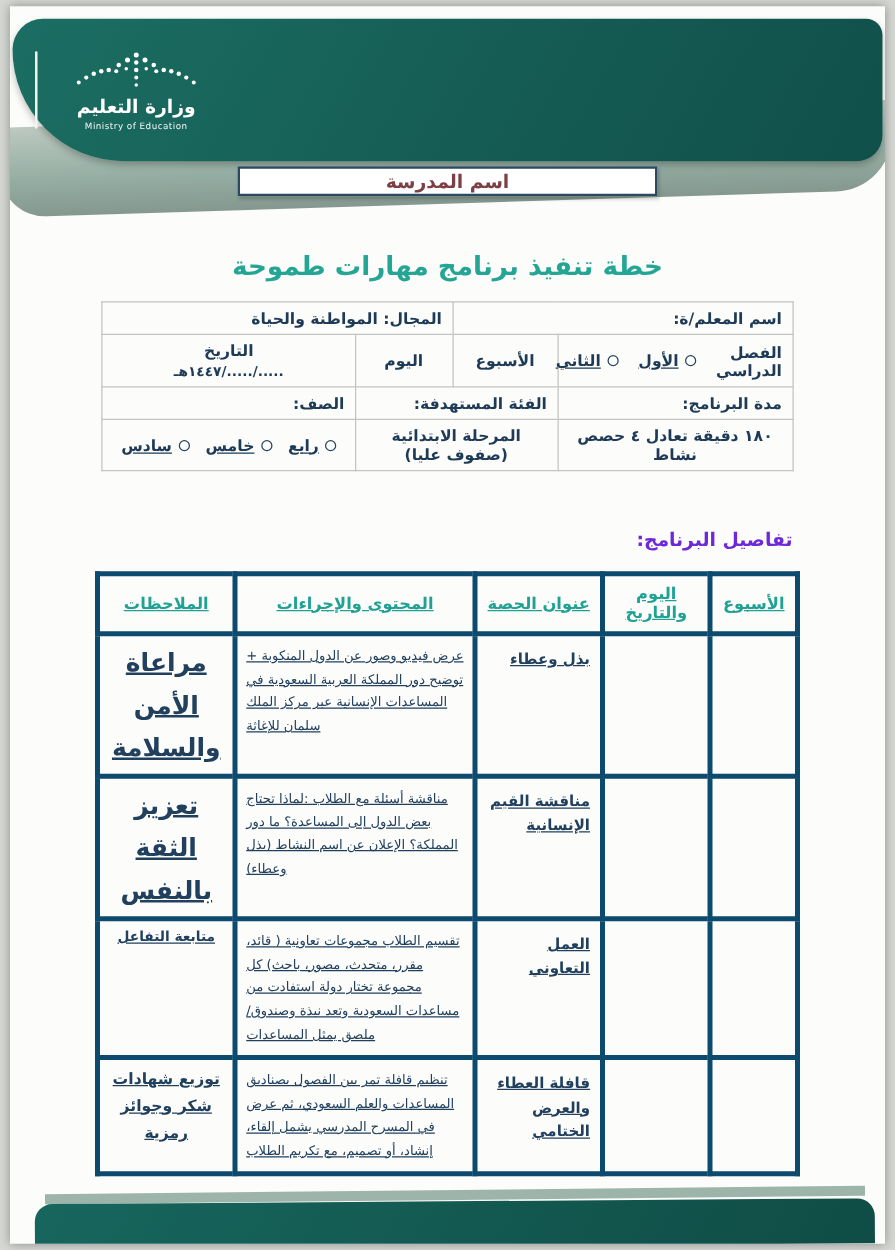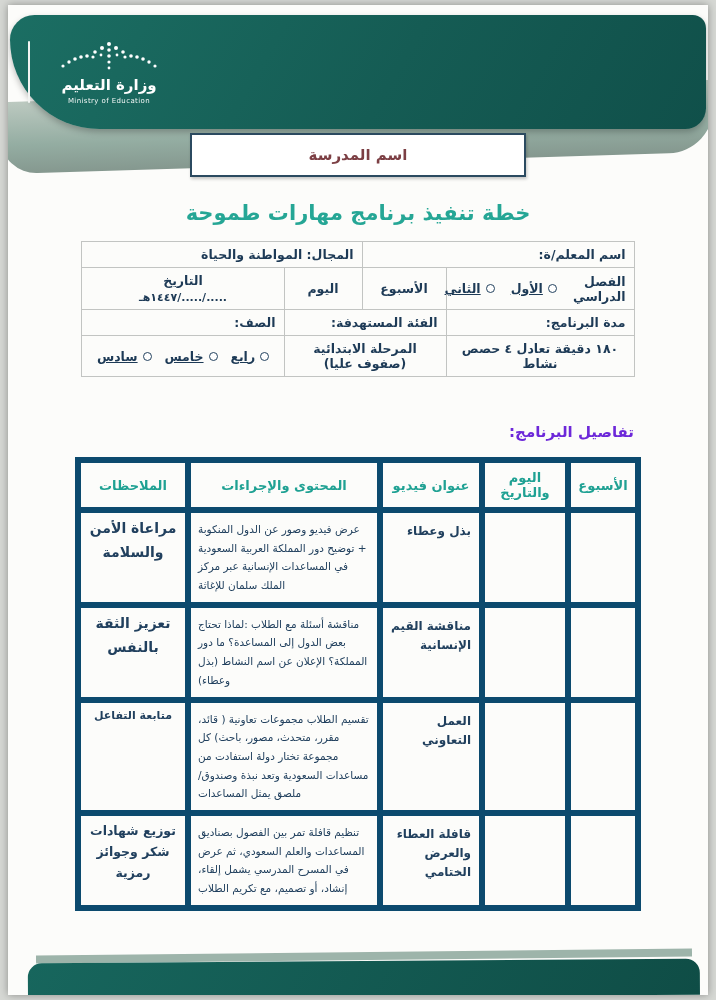--- a/index.html
+++ b/index.html
@@ -44,21 +44,21 @@
   }
   .org-box .l1, .org-box .l2 { color:#1c3a57; font-weight:bold; font-size:15px; }
   .org-box .l2 { margin-top:5px; }
   .vsep { width:2px; height:62px; background:#f2f4f2; margin:0 14px 0 18px; border-radius:2px; }
   .logo { display:flex; flex-direction:column; align-items:center; color:#fff; width:130px; }
   .logo svg { display:block; }
   .m-name { font-size:15px; font-weight:bold; margin-top:2px; letter-spacing:1px; }
   .m-sub { font-size:7px; margin-top:3px; letter-spacing:.4px; opacity:.95; }
   .school-box {
     position:absolute; top:128px; left:182px;
-    width:336px; height:44px;
+    width:336px; height:24px;
     background:#ffffff;
     border:2px solid #2b4a60;
     display:flex; align-items:center; justify-content:center;
     z-index:5;
     box-shadow:1px 2px 3px rgba(0,0,0,.22);
   }
   .school-box span { color:#7c3f44; font-weight:bold; font-size:15px; }
   
   .page-title {
     text-align:center;
@@ -98,30 +98,30 @@
     direction:rtl; text-align:right;
     margin:46px 74px 0 0;
     color:#6d28d9; font-weight:bold; font-size:15px;
   }
   .details-table {
     width:560px; margin:16px auto 0;
     border-collapse:collapse;
     direction:rtl;
     table-layout:fixed;
   }
-  .details-table th, .details-table td { border:6px solid #0c4a6e; }
+  .details-table th, .details-table td { border:4px solid #0c4a6e;text-decoration:underline; }
   .details-table th {
     color:#1fa193; font-weight:bold; font-size:13px;
     padding:7px 3px; text-align:center; background:#fcfcfa;
   }
   .details-table td { color:#21405e; vertical-align:top; }
   .session-cell { font-size:12px; font-weight:600; padding:9px 8px; text-align:right; line-height:1.6; }
   .content-cell { font-size:10.5px; font-weight:500; padding:7px 7px; text-align:left; line-height:1.78; }
   .notes-cell { vertical-align:middle; text-align:center; font-weight:bold; padding:4px 6px; line-height:1.7; }
-  .n-lg { font-size:14px; }
+  .n-lg { font-size:20px; }
   .n-md { font-size:12.5px; }
   .n-sm { font-size:11px; }
   
   .footer-sage {
     position:absolute; bottom:35px; left:28px; right:16px; height:8px;
     background:#9db4aa; transform:rotate(-.6deg);
   }
   .footer-teal {
     position:absolute; bottom:-2px; left:20px; right:8px; height:36px;
     background:linear-gradient(120deg,#17665d,#0f4d46);
@@ -261,21 +261,21 @@
       <col style="width:70px">
         <col style="width:86px">
         <col style="width:102px">
         <col style="width:192px">
         <col style="width:110px">
     </colgroup>
     <tbody>
         <tr>
       <th>الأسبوع</th>
       <th>اليوم والتاريخ</th>
-      <th>عنوان فيديو</th>
+      <th>عنوان الحصة</th>
       <th>المحتوى والإجراءات</th>
       <th>الملاحظات</th>
     </tr>
     <tr>
       <td></td>
       <td></td>
       <td class="session-cell">بذل وعطاء</td>
       <td class="content-cell">عرض فيديو وصور عن الدول المنكوبة + توضيح دور المملكة العربية السعودية في المساعدات الإنسانية عبر مركز الملك سلمان للإغاثة</td>
       <td class="notes-cell n-lg">مراعاة الأمن والسلامة</td>
     </tr>

